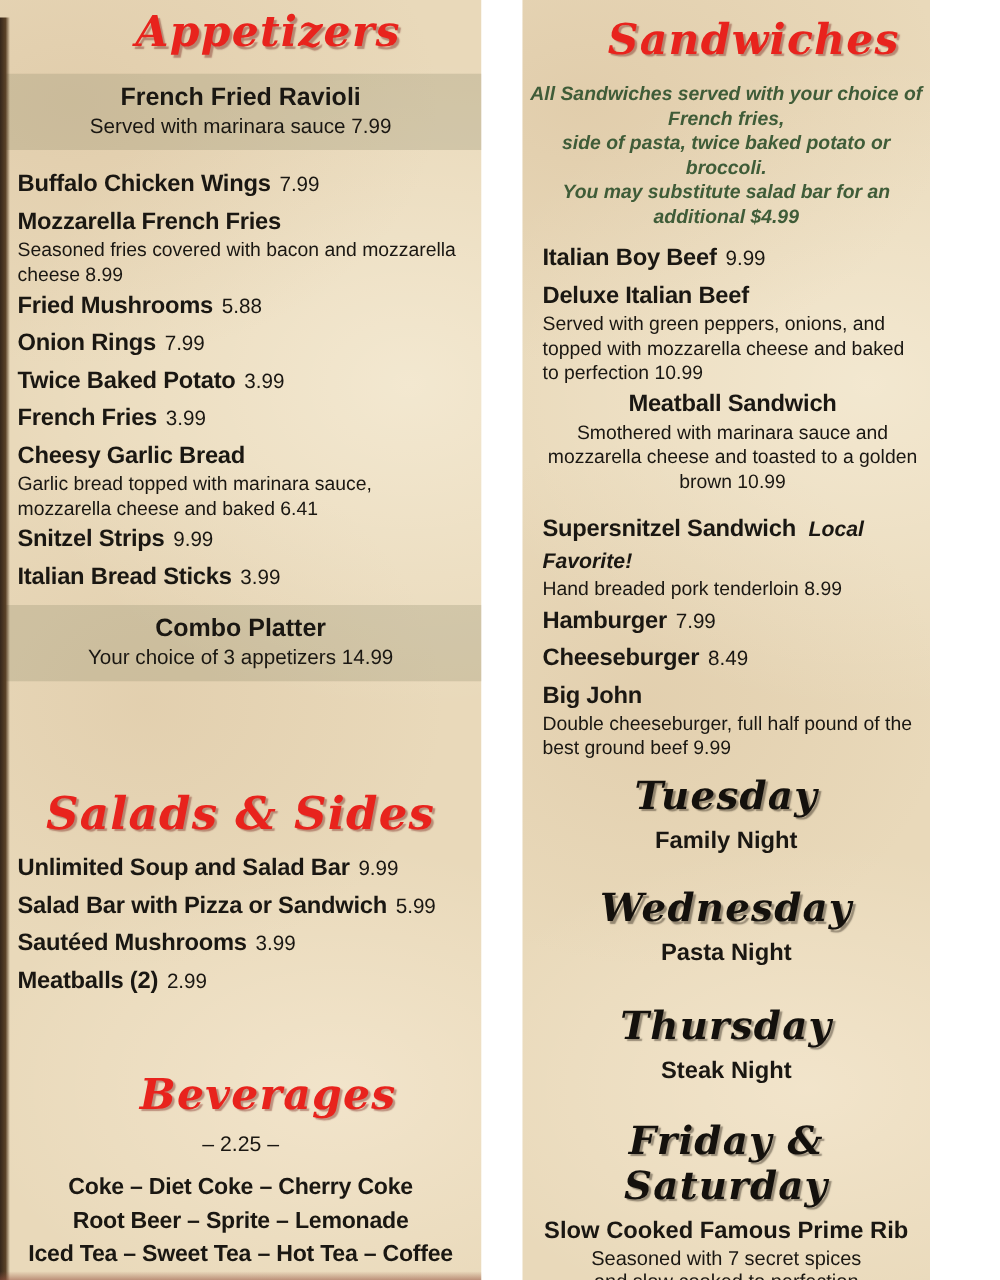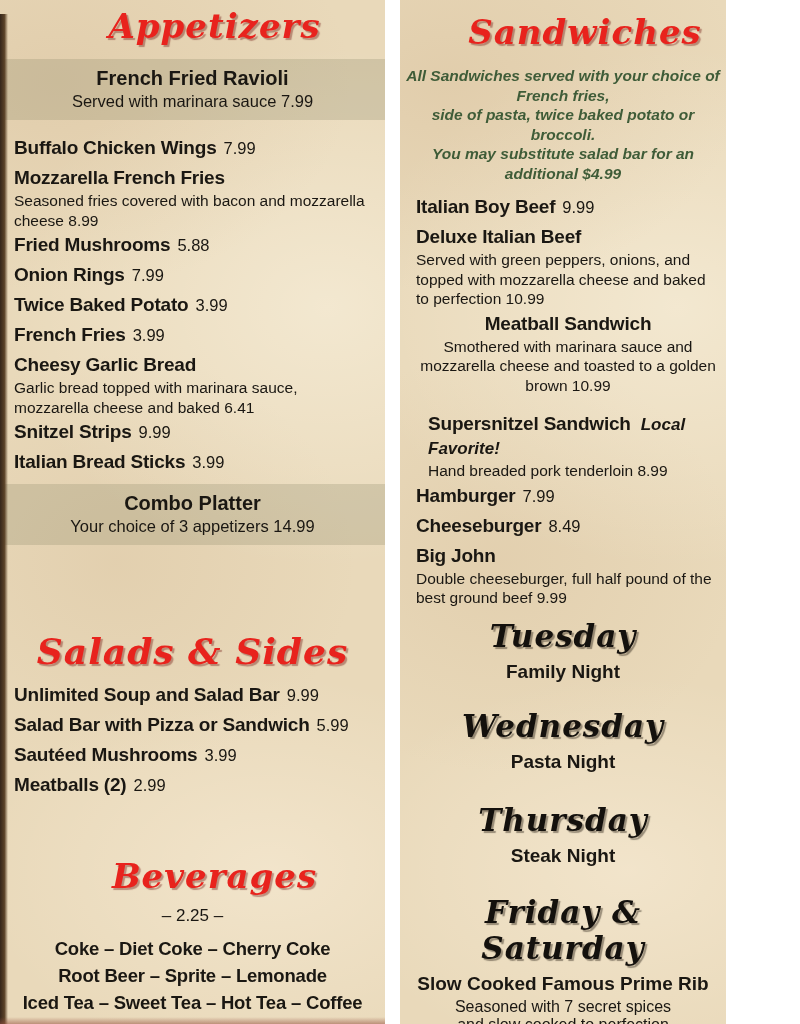--- a/index.html
+++ b/index.html
@@ -11,21 +11,21 @@
   .card{
     position:absolute;top:0;height:1024px;box-sizing:border-box;
     background-color:#e9d9ba;
     background-image:
       radial-gradient(ellipse 420px 300px at 15% 8%, rgba(205,175,135,0.28), transparent 70%),
       radial-gradient(ellipse 500px 400px at 85% 30%, rgba(255,250,235,0.45), transparent 65%),
       radial-gradient(ellipse 400px 350px at 30% 55%, rgba(200,170,130,0.20), transparent 60%),
       radial-gradient(ellipse 450px 300px at 70% 85%, rgba(255,245,228,0.40), transparent 65%);
   }
   .card-left{left:0;width:385px;}
-  .card-right{left:400px;width:326px;}
+  .card-right{left:418px;width:326px;}
   
   .card-left::before{
     content:"";position:absolute;left:0;top:14px;bottom:0;width:8px;
     background:linear-gradient(to right,#35261a 0%, #5a4228 55%, rgba(90,66,40,0) 100%);
   }
   .card-left::after{
     content:"";position:absolute;left:0;bottom:0;width:100%;height:7px;
     background:linear-gradient(to top, rgba(150,84,66,0.55), rgba(150,84,66,0));
   }
   .pad-l{padding:0 10px 0 14px;}
@@ -164,21 +164,21 @@
       <div class="m-line"><span class="item-name">Italian Boy Beef</span><span class="item-price">9.99</span></div>
     </div>
     <div class="m-item" style="margin-bottom:3px;">
       <div class="m-line"><span class="item-name">Deluxe Italian Beef</span></div>
       <div class="item-desc">Served with green peppers, onions, and topped with mozzarella cheese and baked to perfection  10.99</div>
     </div>
     <div class="m-item" style="margin-bottom:17px;text-align:center;">
       <div class="m-line"><span class="item-name">Meatball Sandwich</span></div>
       <div class="item-desc">Smothered with marinara sauce and mozzarella cheese and toasted to a golden brown  10.99</div>
     </div>
-    <div class="m-item" style="margin-bottom:3px;margin-left:12px;">
+    <div class="m-item" style="margin-bottom:3px;">
       <div class="m-line"><span class="item-name">Supersnitzel Sandwich</span><span class="item-tag">Local Favorite!</span></div>
       <div class="item-desc">Hand breaded pork tenderloin  8.99</div>
     </div>
     <div class="m-item">
       <div class="m-line"><span class="item-name">Hamburger</span><span class="item-price">7.99</span></div>
     </div>
     <div class="m-item">
       <div class="m-line"><span class="item-name">Cheeseburger</span><span class="item-price">8.49</span></div>
     </div>
     <div class="m-item" style="margin-bottom:3px;">

